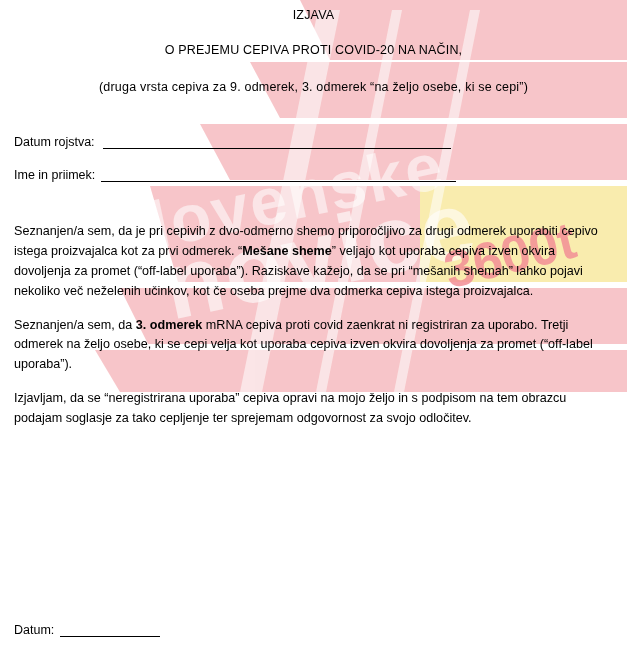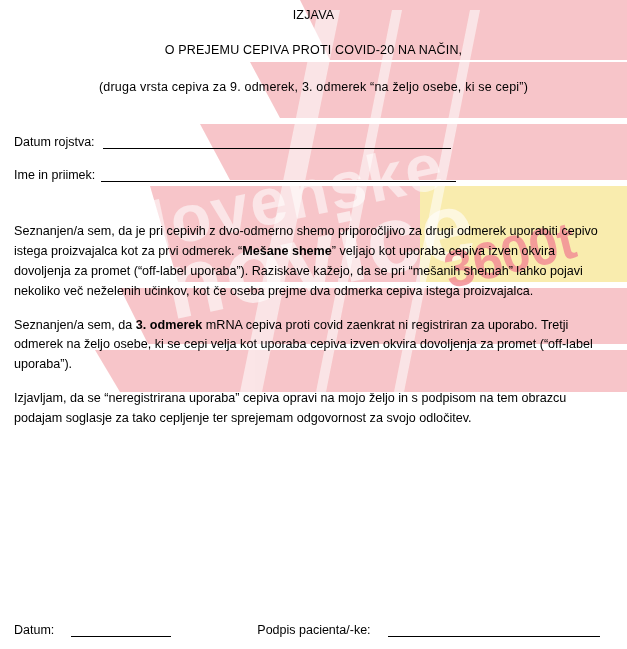--- a/index.html
+++ b/index.html
@@ -105,21 +105,20 @@
     left: 14px;
     right: 14px;
     bottom: 12px;
     display: flex;
     align-items: flex-end;
     font-size: 12.5px;
   }
   .sig-item {
     display: flex;
     align-items: flex-end;
-    gap: 11px;
   }
   .sig-line {
     border-bottom: 1px solid #000;
     height: 12px;
     margin-left: 6px;
   }
   .sig-line.short {
     width: 100px;
   }
   .sig-line.long {
@@ -190,19 +189,15 @@
 
     <p class="gap">Izjavljam, da se “neregistrirana uporaba” cepiva opravi na mojo željo in s podpisom na tem obrazcu podajam soglasje za tako cepljenje ter sprejemam odgovornost za svojo odločitev.</p>
   </div>
 
   <div class="sig-row">
     <div class="sig-item">
       <span>Datum:</span>
       <span class="sig-line short"></span>
     </div>
     <div class="sig-spacer"></div>
-    <div class="sig-item">
-      <span>Podpis pacienta/-ke:</span>
-      <span class="sig-line long"></span>
-    </div>
   </div>
 
 </div>
 
 </body></html>

